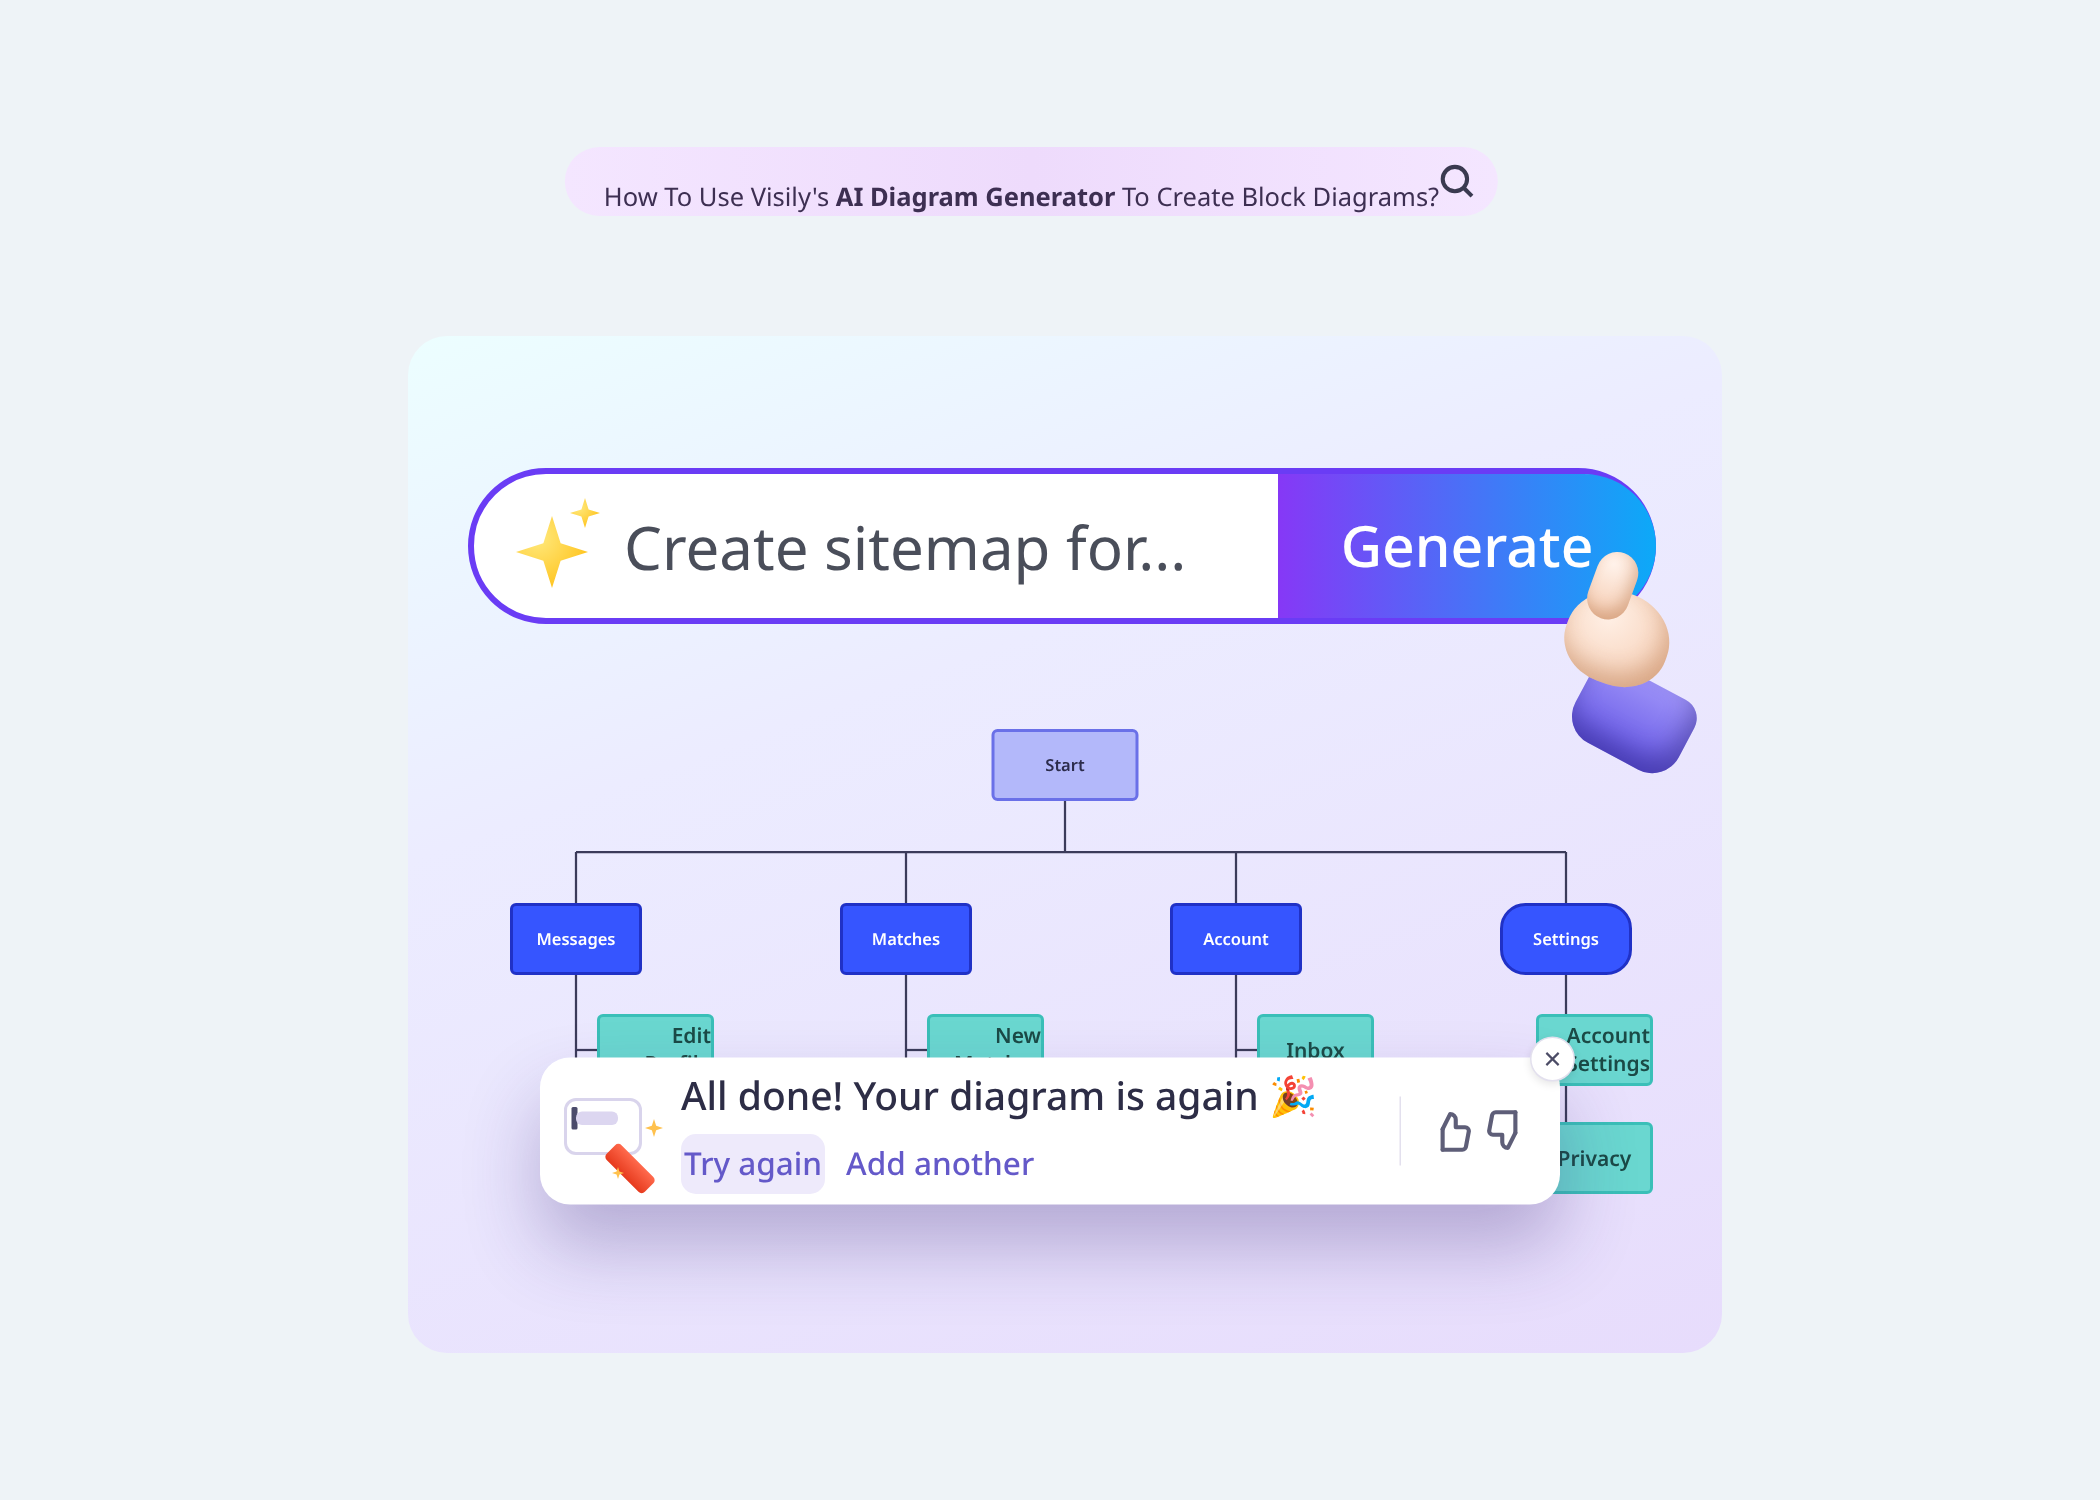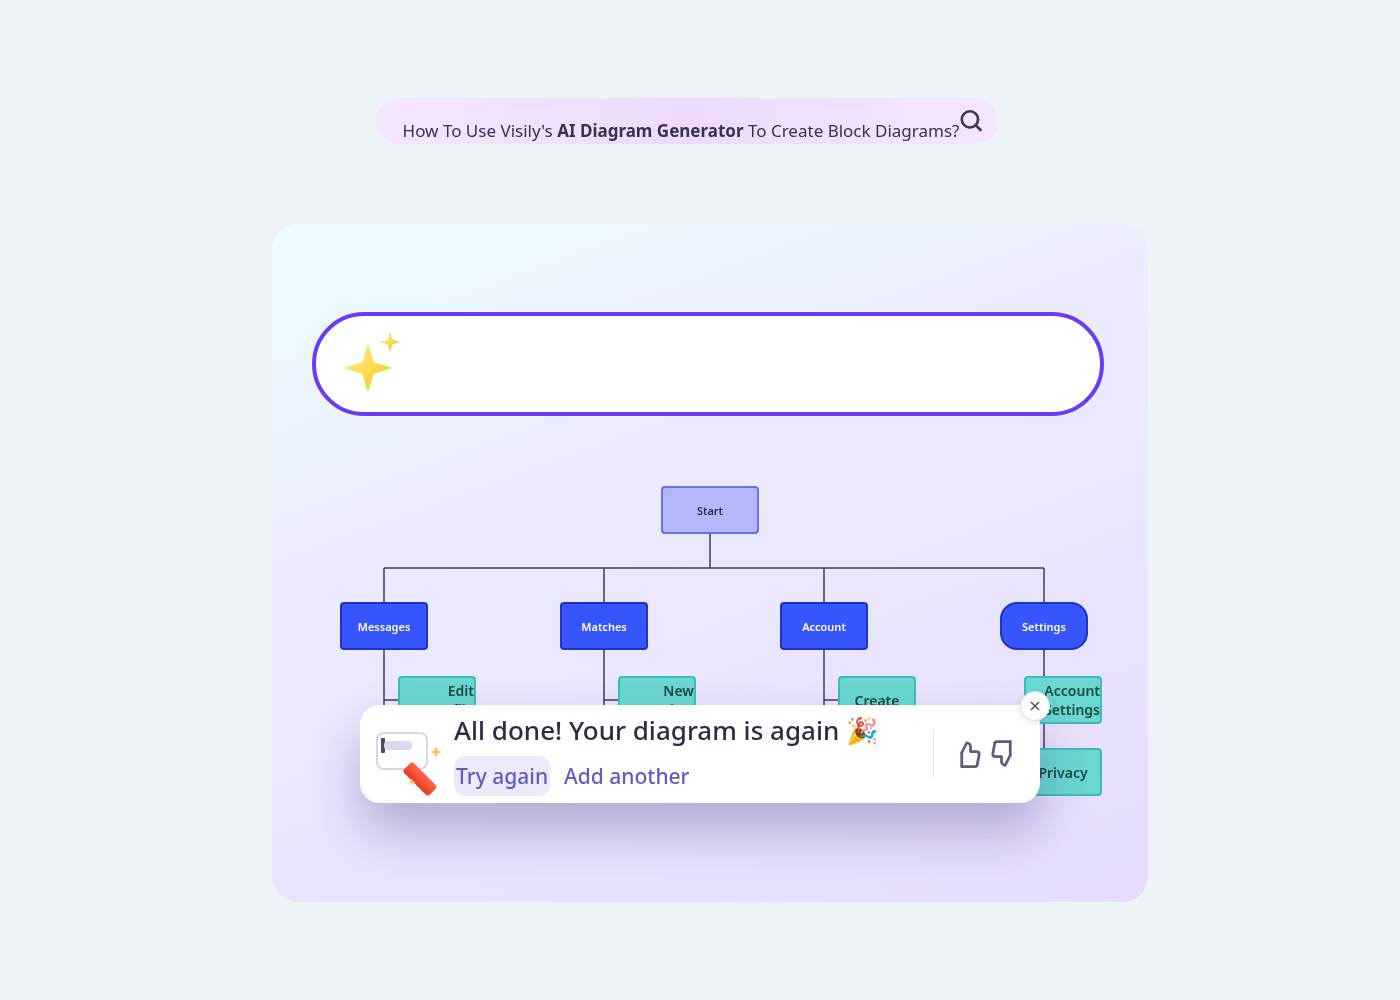--- a/index.html
+++ b/index.html
@@ -231,20 +231,29 @@
   </span>
 </div>
 
 <div class="card">
 
   <div class="prompt">
     <span class="sparkle">
       <span class="sm"></span>
         <span class="big"></span>
     </span>
+    <div class="prompt-text">Create sitemap for...</div>
+    <div class="gen-btn">
+      <span>Generate</span>
+      <div class="hand">
+        <div class="cuff"></div>
+          <div class="fist"></div>
+          <div class="finger"></div>
+      </div>
+    </div>
   </div>
 
   <div class="tree">
 
     <svg class="conn" style="left:0;top:0" width="760" height="340">
 
       <path d="M380 48 V82"></path>
       <path d="M54 82 H714"></path>
 
       <path d="M54 82 V116"></path>
@@ -270,21 +279,21 @@
 
     <div class="node main n-profile">Messages</div>
     <div class="node main n-matches">Matches</div>
     <div class="node main n-messages">Account</div>
     <div class="node main n-settings">Settings</div>
 
     <div class="node leaf l1a">Edit Profile</div>
     <div class="node leaf l1b"></div>
     <div class="node leaf l2a">New Matches</div>
     <div class="node leaf l2b"></div>
-    <div class="node leaf l3a">Create</div>
+    <div class="node leaf l3a">Inbox</div>
     <div class="node leaf l3b"></div>
     <div class="node leaf l4a">Account Settings</div>
     <div class="node leaf l4b">Privacy</div>
   </div>
 </div>
 
 <div class="toast">
   <div class="wand-ic">
     <div class="frame"></div>
       <div class="cursor"></div>

